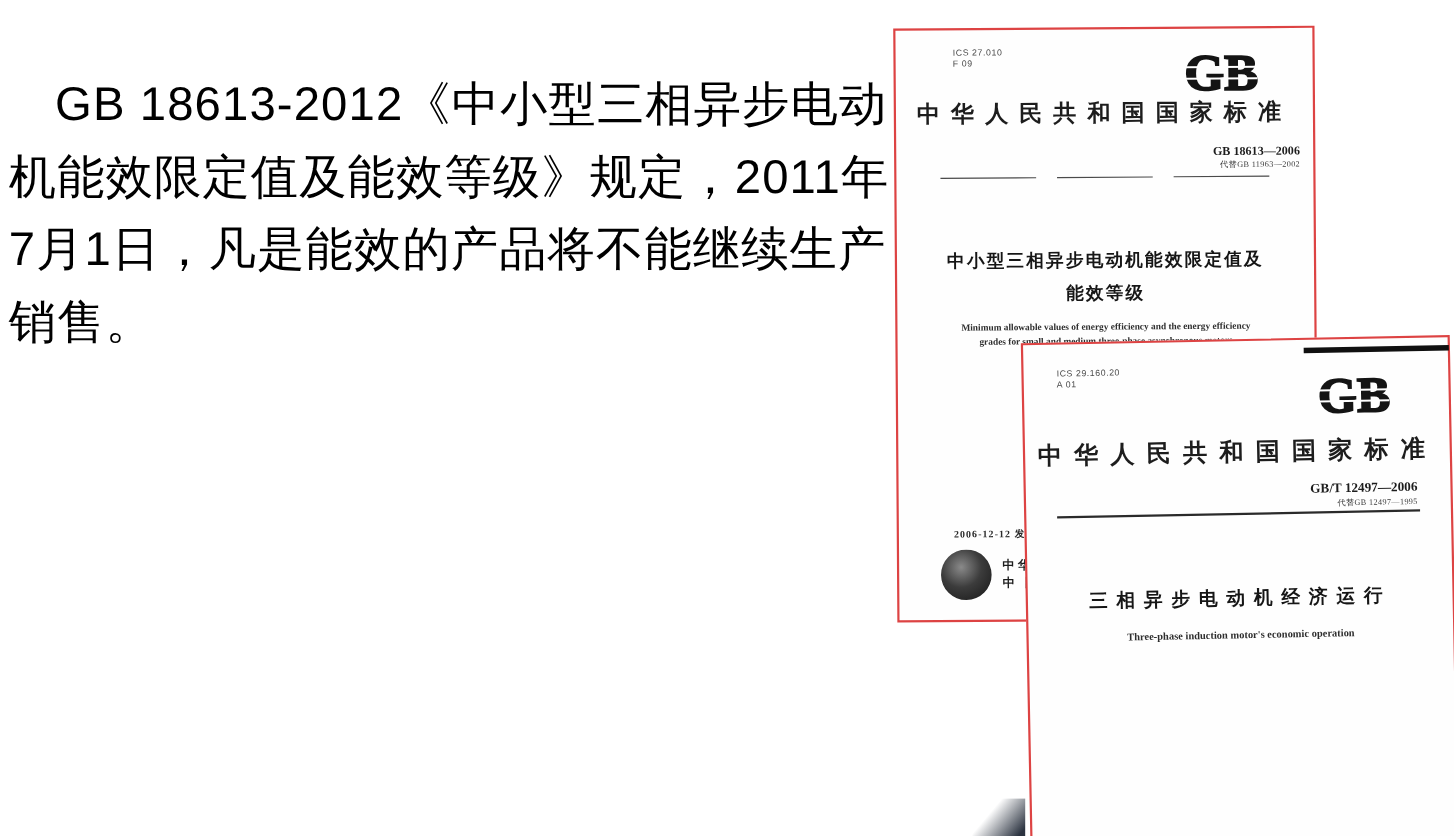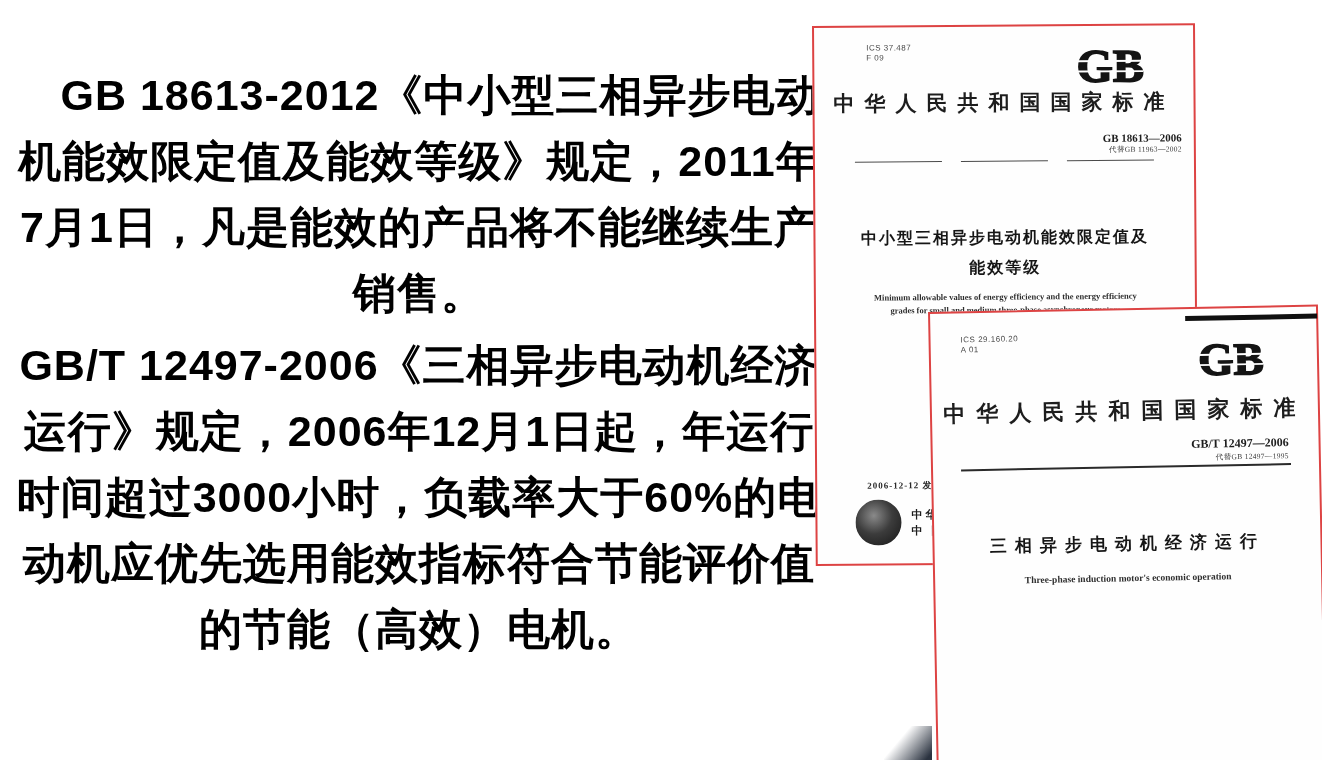--- a/index.html
+++ b/index.html
@@ -8,25 +8,24 @@
     width:1322px;height:760px;
     background:#ffffff;
     overflow:hidden;
     font-family:"Liberation Sans",sans-serif;
   }
 
   
   .slide-text{
     position:absolute;left:8px;top:62px;width:822px;
     color:#000;
-    font-weight:700;
+    font-weight:400;
     font-size:43px;
     line-height:66px;
     letter-spacing:1px;
-    text-align:center;
   }
   .slide-text p{margin:0;}
   .slide-text p.indent{text-indent:42px;}
   .slide-text p + p{margin-top:6px;}
 
   
   .doc{
     position:absolute;
     background:#fefefe;
     border:2px solid #dd4343;
@@ -120,26 +119,25 @@
     background:linear-gradient(130deg, rgba(255,255,255,0) 35%, #2b3340 92%);
   }
 </style>
 </head>
 <body>
 
 <div class="slide">
 
   <div class="slide-text">
     <p class="indent">GB 18613-2012《中小型三相异步电动机能效限定值及能效等级》规定，2011年7月1日，凡是能效的产品将不能继续生产销售。</p>
-    <p>GB/T 12497-2006《三相异步电动机经济运行》规定，2006年12月1日起，年运行时间超过3000小时，负载率大于60%的电动机应优先选用能效指标符合节能评价值的节能（高效）电机。</p>
   </div>
 
   <div class="doc doc1">
     <div class="ics">
-      <div>ICS 37.487</div>
+      <div>ICS 27.010</div>
       <div>F 09</div>
     </div>
 
     <div class="gb-logo">
       <svg viewBox="0 0 100 60">
         <text x="50" y="47" text-anchor="middle" font-family="Liberation Serif, serif" font-size="54" font-weight="bold" fill="#141414" stroke="#141414" stroke-width="2">GB</text>
         <rect x="12" y="22" width="76" height="2.2" fill="#fefefe"></rect>
         <rect x="12" y="34" width="76" height="2.2" fill="#fefefe"></rect>
       </svg>
     </div>

